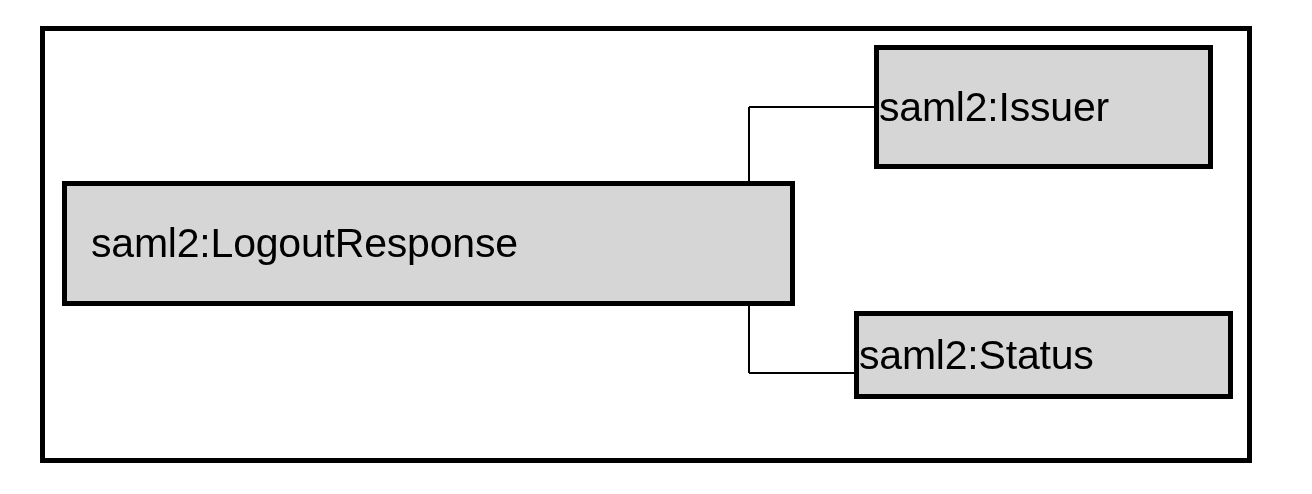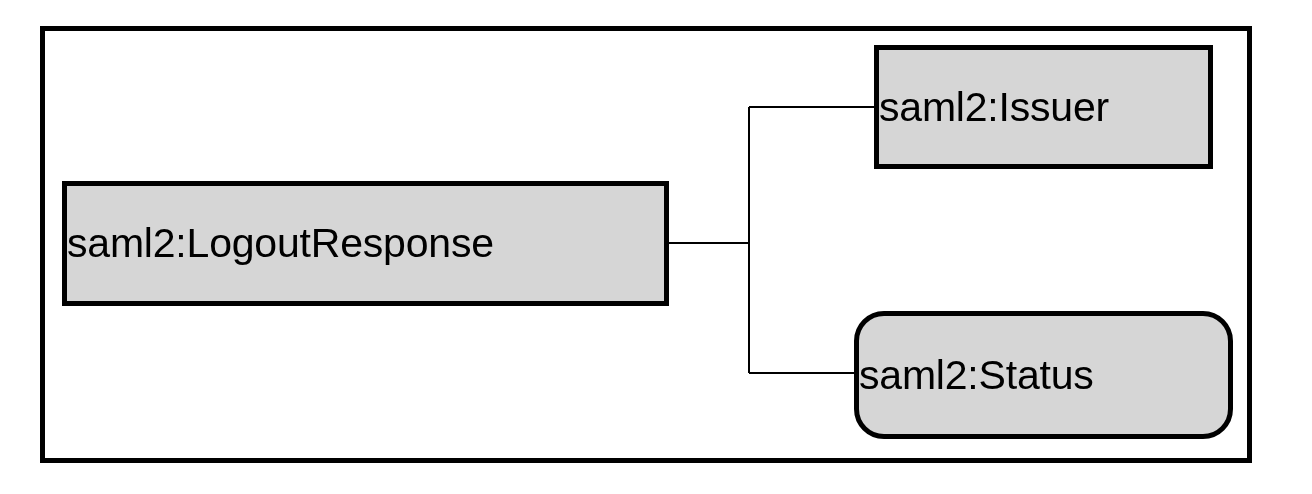--- a/index.html
+++ b/index.html
@@ -50,35 +50,35 @@
     font-size: 41px;
     font-weight: 400;
     color: #000000;
     line-height: 1;
     white-space: nowrap;
     letter-spacing: -0.2px;
   }
   #node-logout-response {
     left: 62px;
     top: 181px;
-    width: 607px;
+    width: 733px;
     height: 125px;
+    padding-left: 24px;
   }
   #node-issuer {
     left: 874px;
     top: 45px;
     width: 339px;
     height: 124px;
   }
   #node-status {
     left: 854px;
     top: 311px;
     width: 379px;
-    height: 128px;
-    border-radius: 30px;
+    height: 88px;
   }
 </style>
 </head>
 <body>
 
 <div id="canvas">
 
   <div id="outer-frame"></div>
 
   <svg id="connector-layer" viewBox="0 0 1312 494" width="1312" height="494">

